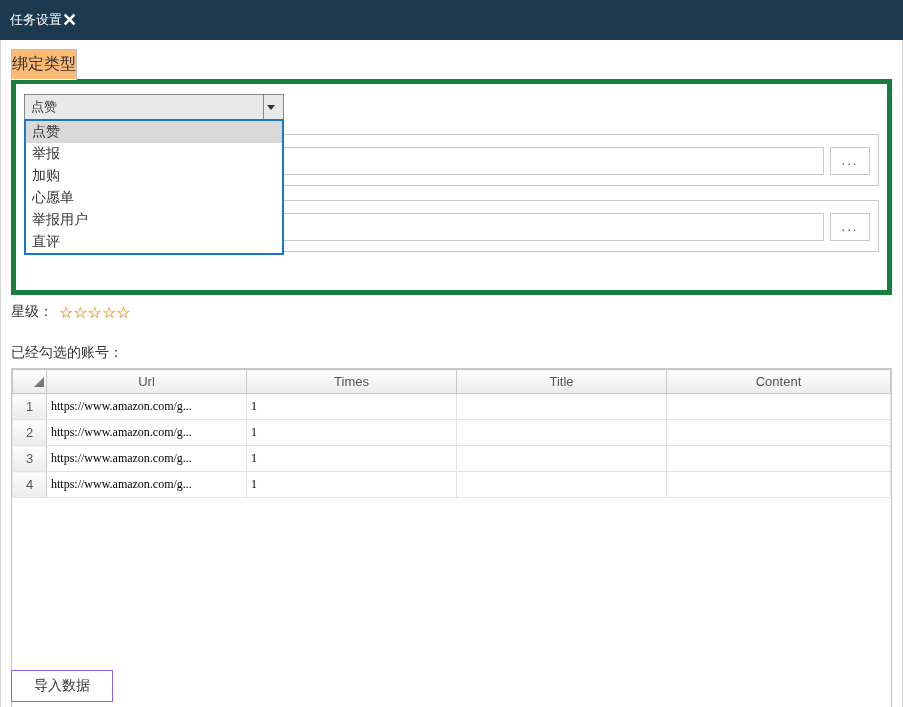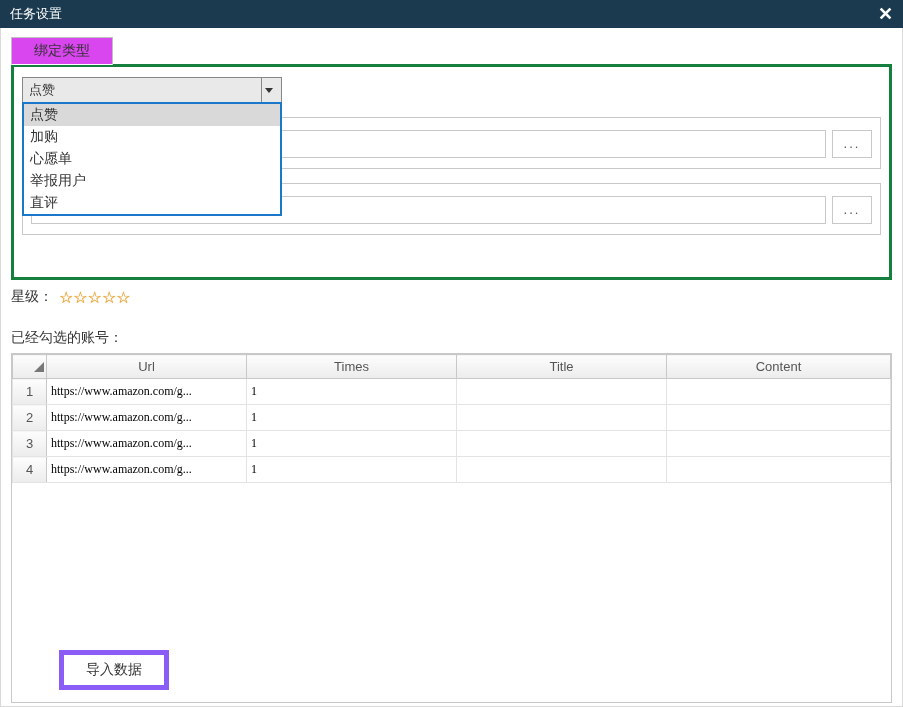--- a/index.html
+++ b/index.html
@@ -1,21 +1,21 @@
 <!DOCTYPE html>
 <html><head>
 <meta charset="utf-8">
 <style>
   * { box-sizing: border-box; margin: 0; padding: 0; }
   html, body { width: 903px; height: 707px; font-family: "Microsoft YaHei", Arial, sans-serif; font-size: 13px; color: #333; background: #fff; overflow: hidden; }
-  .titlebar { background: #1b3a4f; color: #fff; height: 28px; line-height: 28px; padding: 0 10px; display: flex; justify-content: space-between; align-items: center; }
+  .titlebar { background: #1b3a4f; color: #fff; height: 40px; line-height: 28px; padding: 0 10px; display: flex; align-items: center; }
   .close-x { font-size: 18px; font-weight: bold; cursor: pointer; }
   .content { position: relative; padding: 8px 10px 0 10px; border: 1px solid #d9d9d9; border-top: none; height: calc(100% - 28px); }
-  .tab-label { display: inline-block; border: 1px solid #bfbfbf; border-bottom: 1px solid #fff; background: #d946ef; padding: 4px 22px; font-size: 14px; position: relative; top: 1px; }
-  .tab-body { border: 3px solid #15803d; padding: 10px 8px 8px 8px; height: 216px; }
+  .tab-label { display: inline-block; border: 1px solid #bfbfbf; border-bottom: 1px solid #fff; background: #fdba74; padding: 4px 0; font-size: 16px; position: relative; top: 1px; }
+  .tab-body { border: 5px solid #15803d; padding: 10px 8px 8px 8px; height: 216px; }
   .combo { position: relative; width: 260px; }
   .combo-box { border: 1px solid #888; background: #e9e9e9; height: 26px; display: flex; align-items: center; padding: 0 6px; cursor: pointer; }
   .combo-box .arrow-wrap { width: 14px; height: 24px; border-left: 1px solid #888; display: flex; align-items: center; justify-content: center; margin-left: auto; }
   .arrow-down { width: 0; height: 0; border-left: 4px solid transparent; border-right: 4px solid transparent; border-top: 5px solid #333; }
   .dropdown { position: absolute; top: 25px; left: 0; width: 260px; border: 2px solid #1a77c9; background: #fff; z-index: 100; }
   .dropdown .opt { padding: 2px 6px; font-size: 14px; cursor: pointer; }
   .dropdown .opt.selected { background: #d9d9d9; }
   .fieldset { border: 1px solid #c8c8c8; margin-top: 14px; padding: 12px 8px 10px 8px; position: relative; }
   .row { display: flex; gap: 6px; }
   .big-input { flex: 1; height: 28px; border: 1px solid #c8c8c8; background: #fff; }
@@ -26,21 +26,21 @@
   .section-label { margin-top: 22px; font-size: 14px; }
   .grid-wrap { margin-top: 6px; border: 1px solid #c8c8c8; height: 350px; overflow: hidden; }
   table.grid { width: 100%; border-collapse: collapse; font-size: 13px; }
   table.grid th { background: linear-gradient(#fdfdfd,#ececec); border: 1px solid #c8c8c8; font-weight: normal; color: #555; height: 24px; }
   table.grid td { border: 1px solid #e3e3e3; height: 26px; padding: 0 4px; }
   table.grid td.rownum { background: linear-gradient(#fdfdfd,#ececec); text-align: center; color: #555; width: 34px; border-right:1px solid #c8c8c8; }
   table.grid th.rownum { width: 34px; }
   .rownum-tri { width: 0; height: 0; border-left: 10px solid transparent; border-bottom: 10px solid #777; margin-left: auto; margin-right: 2px; }
   .mono { font-family: Liberation Serif, serif; font-size: 12px; color: #000000; }
   .bottom-area { position: absolute; left: 10px; right: 10px; bottom: 6px; }
-  .import-btn { border: 5px solid #8b5cf6; background: #fff; padding: 6px 22px; font-size: 14px; cursor: pointer; margin-bottom: 10px; display: inline-block; margin-left: 48px; }
+  .import-btn { border: 1px solid #8b5cf6; background: #fff; padding: 6px 22px; font-size: 14px; cursor: pointer; margin-bottom: 10px; display: inline-block; }
   .btn-row { display: flex; gap: 18px; justify-content: flex-end; }
   .btn { border: 1px solid #bfbfbf; background: #fff; padding: 5px 20px; font-size: 14px; cursor: pointer; }
   .btn.disabled { color: #aaa; cursor: default; }
   th.col-url { width: 200px; }
   th.col-times { width: 210px; }
   th.col-title { width: 210px; }
 </style>
 </head>
 <body>
 
@@ -57,20 +57,21 @@
 
     <div class="combo">
       <div class="combo-box">
         <span>点赞</span>
         <span class="arrow-wrap">
             <span class="arrow-down"></span>
           </span>
       </div>
       <div class="dropdown">
         <div class="opt selected">点赞</div>
+        <div class="opt">举报</div>
         <div class="opt">加购</div>
         <div class="opt">心愿单</div>
         <div class="opt">举报用户</div>
         <div class="opt">直评</div>
       </div>
     </div>
 
     <div class="fieldset">
       <div class="row">
         <input class="big-input" style="">

